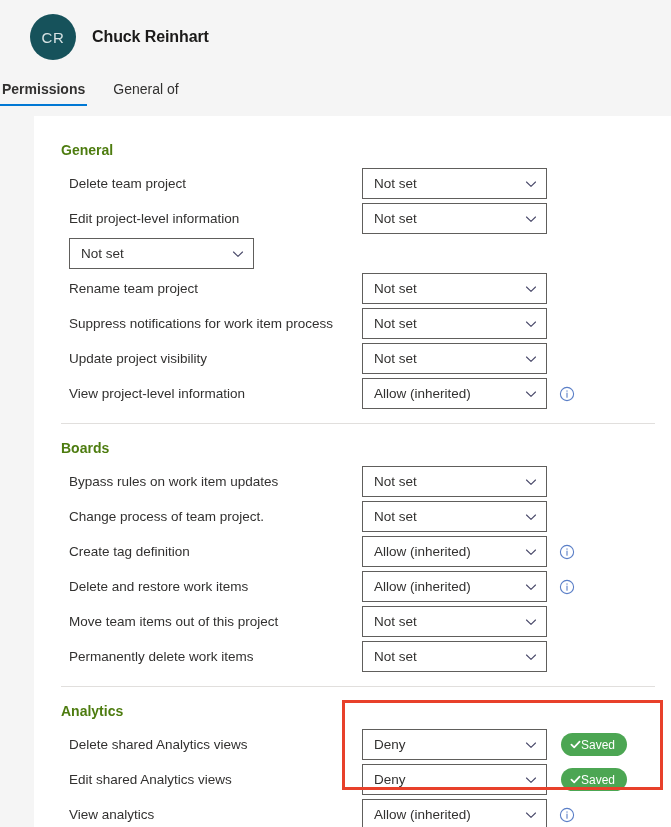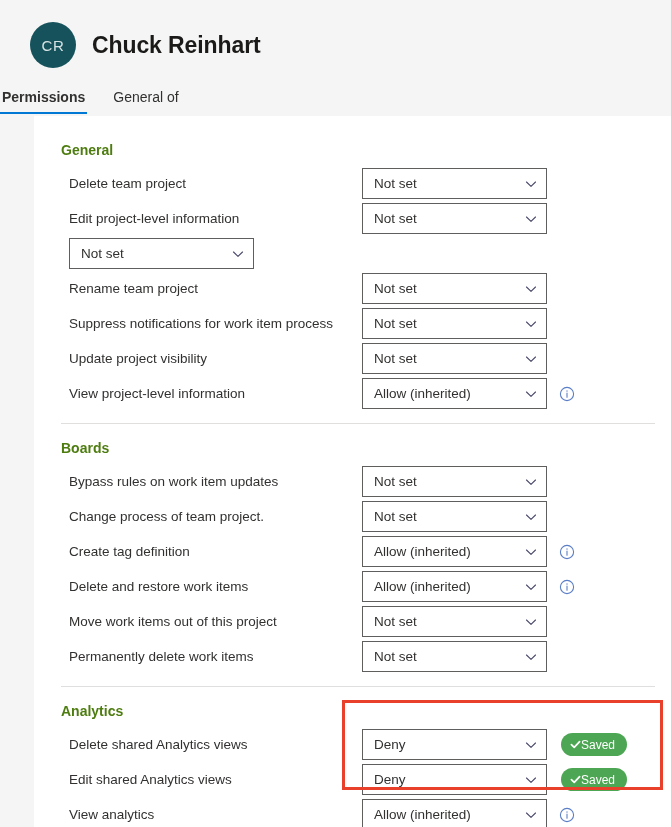--- a/index.html
+++ b/index.html
@@ -17,21 +17,20 @@
     color: #201f1e;
     -webkit-font-smoothing: antialiased;
   }
 
   
   .page-header {
     background: #f5f5f5;
     padding: 0;
     height: 116px;
     position: relative;
-    margin-top: 8px;
   }
   .identity {
     display: flex;
     align-items: center;
     padding: 12px 0 0 30px;
     height: 62px;
   }
   .avatar {
     width: 46px;
     height: 46px;
@@ -40,21 +39,21 @@
     color: #d8e3e4;
     display: flex;
     align-items: center;
     justify-content: center;
     font-size: 15px;
     letter-spacing: 0.6px;
     flex: 0 0 auto;
   }
   .identity-name {
     margin-left: 16px;
-    font-size: 23px;
+    font-size: 16px;
     font-weight: 600;
     color: #1b1a19;
     letter-spacing: -0.1px;
   }
 
   .tabs {
     display: flex;
     align-items: flex-end;
     margin-top: 10px;
     height: 34px;
@@ -353,21 +352,21 @@
           </div>
           <span class="info-icon">
             <svg width="16" height="16" viewBox="0 0 16 16">
               <circle cx="8" cy="8" r="6.6" fill="none" stroke="#5b7fc7" stroke-width="1.1"></circle>
               <rect x="7.45" y="6.7" width="1.1" height="5" fill="#5b7fc7"></rect>
               <rect x="7.45" y="4.4" width="1.1" height="1.3" fill="#5b7fc7"></rect>
             </svg>
           </span>
         </div>
         <div class="perm-row">
-          <div class="perm-label">Move work items out of this project</div>
+          <div class="perm-label">Move team items out of this project</div>
           <div class="dropdown">
             <span class="dropdown-value">Not set</span>
             <span class="chev">
               <svg width="12" height="12" viewBox="0 0 12 12">
                 <path d="M1.5 4 L6 8.4 L10.5 4" fill="none" stroke="#4a4a6a" stroke-width="1.1" stroke-linecap="round" stroke-linejoin="round"></path>
               </svg>
             </span>
           </div>
         </div>
         <div class="perm-row">

